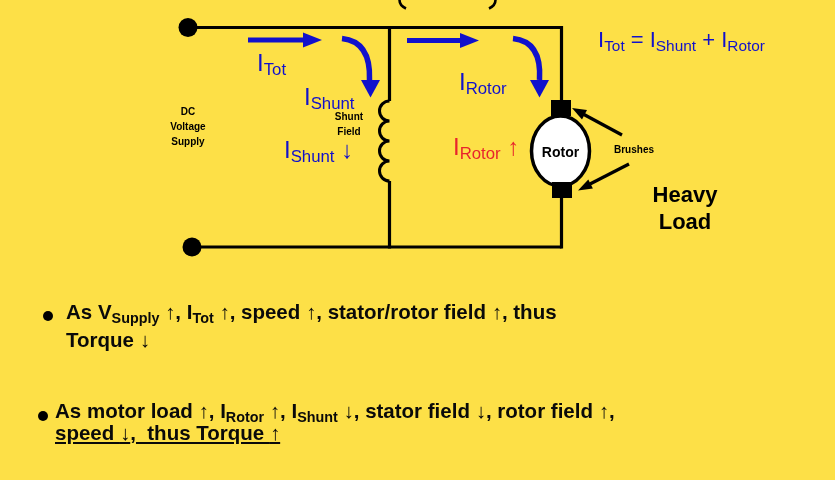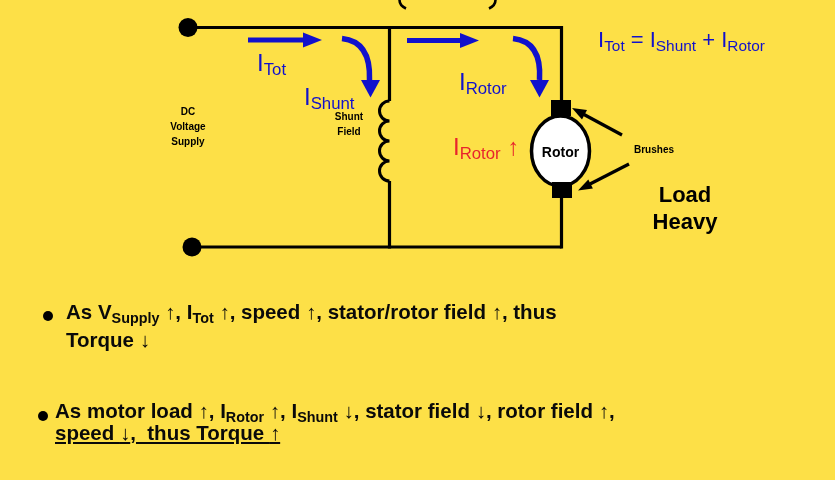--- a/index.html
+++ b/index.html
@@ -85,40 +85,41 @@
       <line class="bk" x1="629" y1="164" x2="590" y2="184" stroke-width="3.2"></line>
       <polygon class="bkf" points="578,190.5 588.3,179.5 592.9,188.6"></polygon>
     </g>
   </svg>
 
   <div class="eq" style="left:598px; top:29px;"><span>I</span><span class="sub">Tot</span><span> = I</span><span class="sub">Shunt</span><span> + I</span><span class="sub">Rotor</span></div>
 
   <div class="cur" style="left:257px; top:51px;"><span>I</span><span class="sub">Tot</span></div>
   <div class="cur" style="left:304px; top:67px;margin-top:18px;"><span>I</span><span class="sub">Shunt</span></div>
   <div class="cur" style="left:459px; top:70px;"><span>I</span><span class="sub">Rotor</span></div>
+  <div class="cur" style="left:284px; top:138px;"><span>I</span><span class="sub">Shunt</span><span> </span><span class="arr">↓</span></div>
   <div class="cur red" style="left:453px; top:135px;"><span>I</span><span class="sub">Rotor</span><span> </span><span class="arr">↑</span></div>
 
   <div class="blk blk-sm" style="left:148px; top:104px; width:80px;">
     <div>DC</div>
     <div>Voltage</div>
     <div>Supply</div>
   </div>
 
   <div class="blk blk-sm" style="left:319px; top:109px; width:60px;">
     <div>Shunt</div>
     <div>Field</div>
   </div>
 
   <div class="blk" style="left:531px; top:144px; width:59px; font-size:14px;">Rotor</div>
 
-  <div class="blk blk-sm" style="left:614px; top:142px; width:60px; text-align:right;">Brushes</div>
+  <div class="blk blk-sm" style="left:614px; top:142px; width:60px; text-align:left;">Brushes</div>
 
   <div class="blk heavy" style="left:635px; top:181px; width:100px;">
+    <div>Heavy</div>
     <div>Load</div>
-    <div>Heavy</div>
   </div>
 
   <div class="dot" style="left:43px; top:311px;"></div>
   <div class="bullet-line" style="left:66px; top:300px;"><span>As V</span><span class="sub">Supply</span><span> </span><span class="arr">↑</span><span>, I</span><span class="sub">Tot</span><span> </span><span class="arr">↑</span><span>, speed </span><span class="arr">↑</span><span>, stator/rotor field </span><span class="arr">↑</span><span>, thus</span></div>
   <div class="bullet-line" style="left:66px; top:328px;"><span>Torque </span><span class="arr">↓</span></div>
 
   <div class="dot" style="left:38px; top:411px;"></div>
   <div class="bullet-line" style="left:55px; top:399px;"><span>As motor load </span><span class="arr">↑</span><span>, I</span><span class="sub">Rotor</span><span> </span><span class="arr">↑</span><span>, I</span><span class="sub">Shunt</span><span> </span><span class="arr">↓</span><span>, stator field </span><span class="arr">↓</span><span>, rotor field </span><span class="arr">↑</span><span>,</span></div>
   <div class="bullet-line" style="left:55px; top:421px;text-decoration:underline;"><span>speed </span><span class="arr">↓</span><span>,  thus Torque </span><span class="arr">↑</span></div>
 

